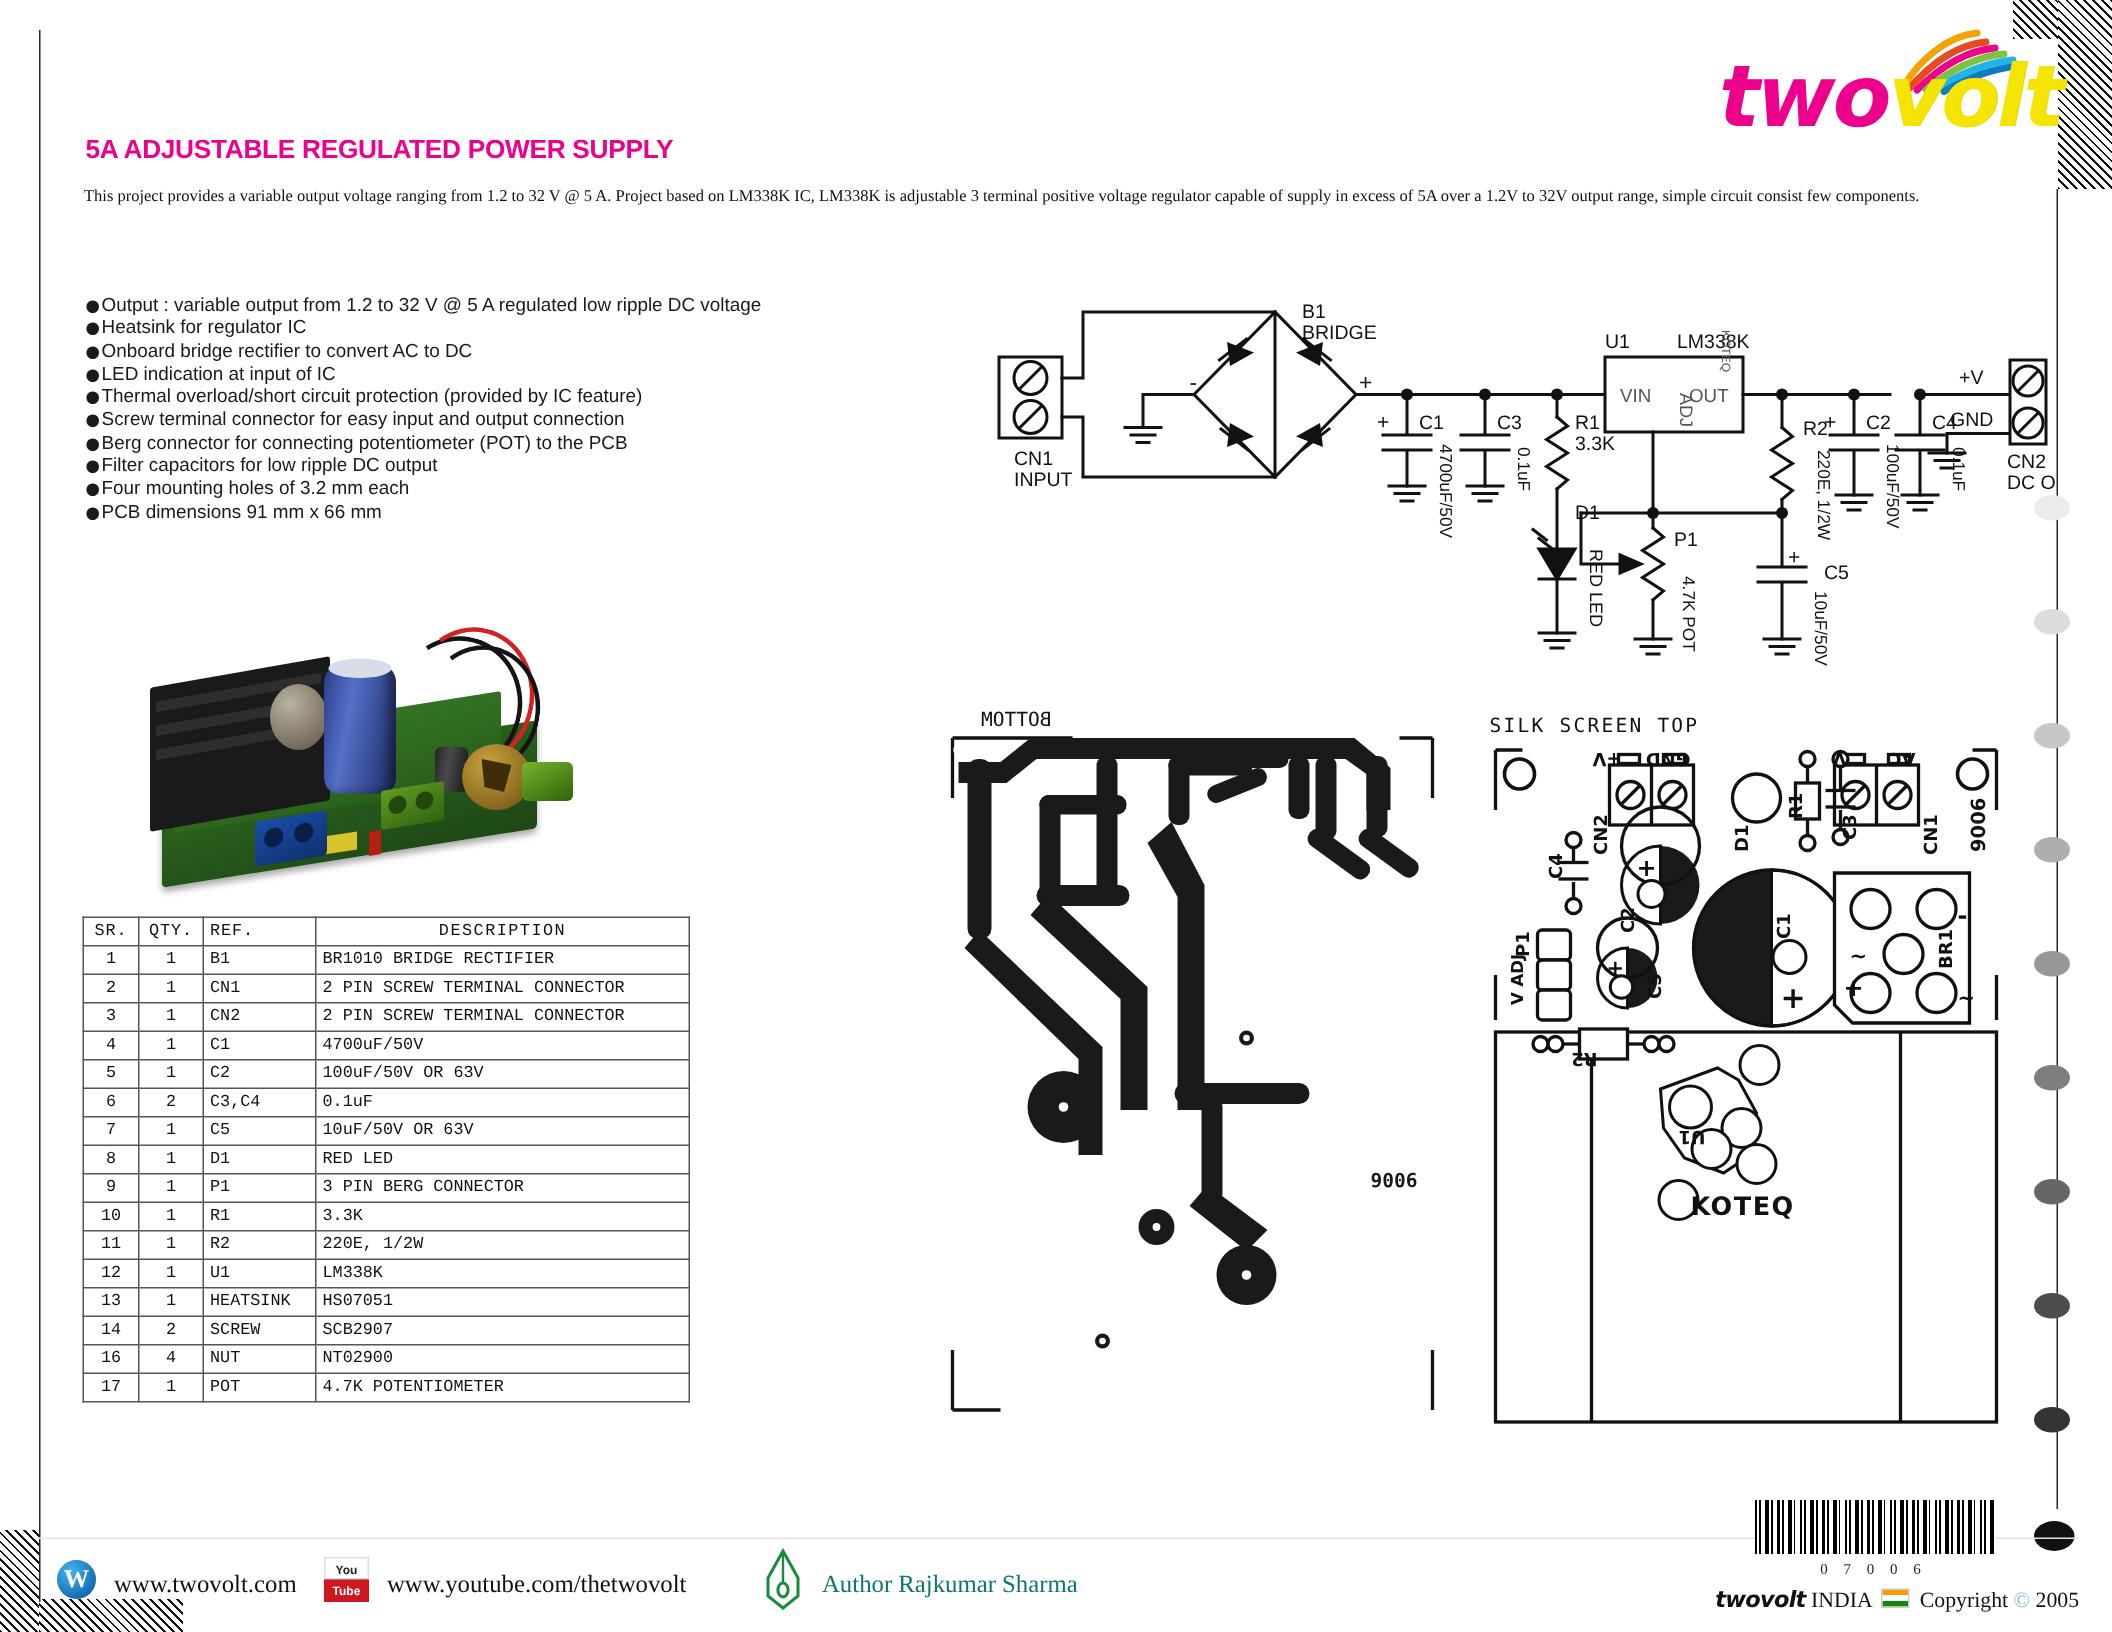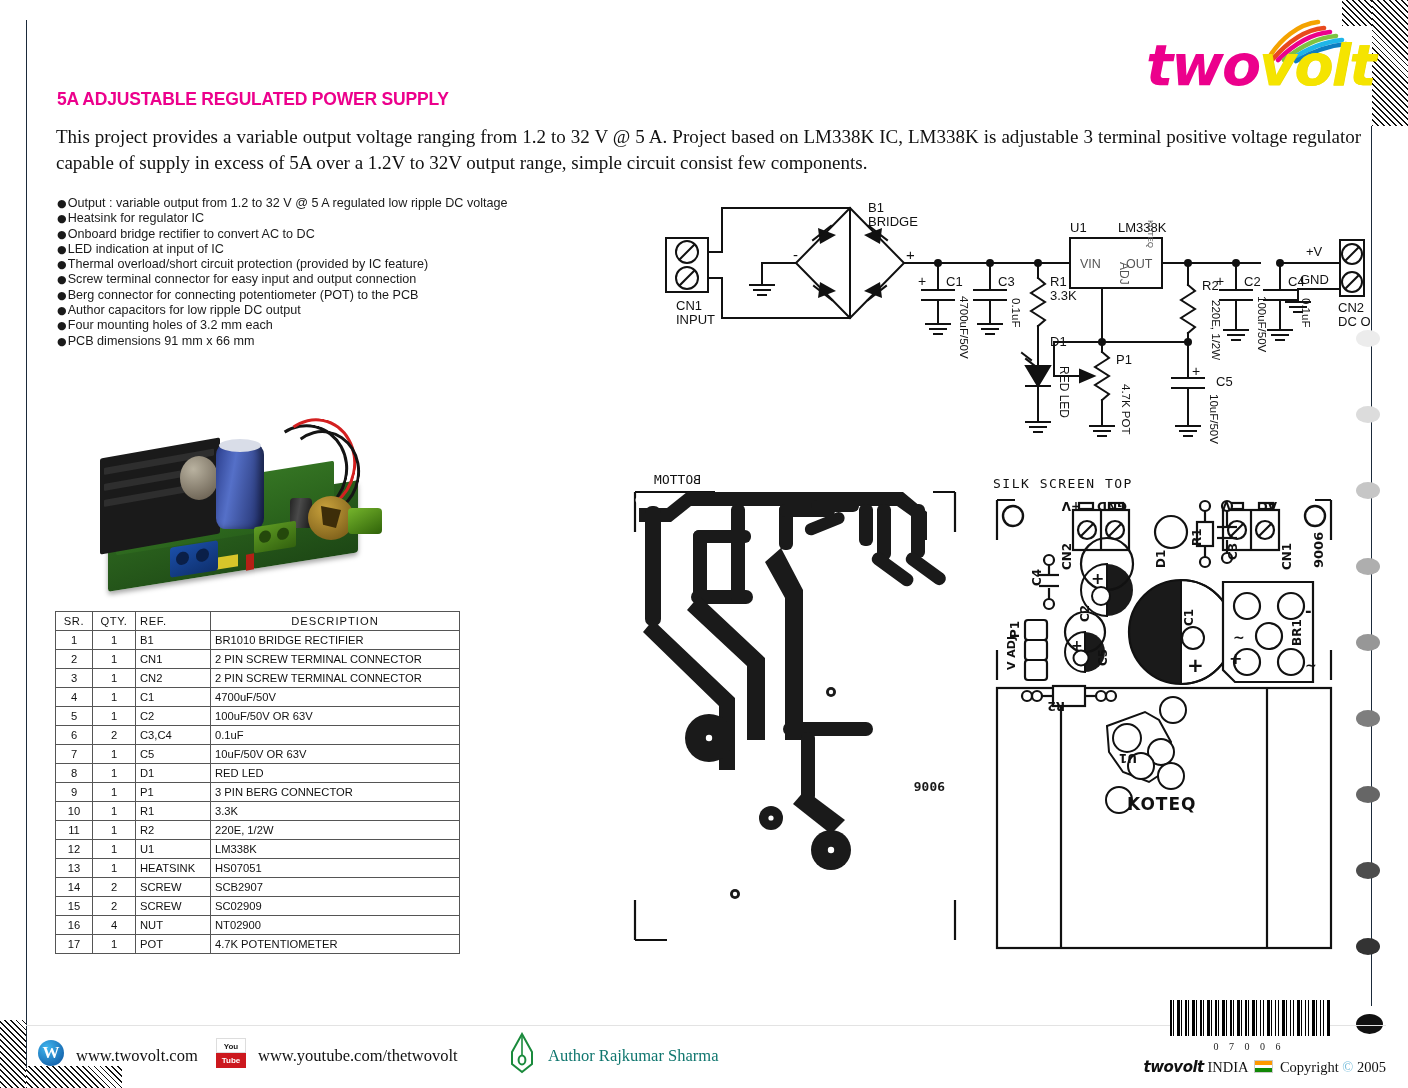--- a/index.html
+++ b/index.html
@@ -22,21 +22,21 @@
   .logo-text{position:absolute;left:0;bottom:2px;font-family:"DejaVu Sans",sans-serif;
     font-size:57px;font-weight:bold;font-style:italic;letter-spacing:-2px;line-height:1;}
   .lg-two{color:#ec008c;}
   .lg-volt{color:#f5e400;text-shadow:0.6px 0 0 #e8d800;}
   .swoosh{position:absolute;left:108px;top:-2px;width:96px;height:48px;}
 
   
   .title{position:absolute;left:57px;top:89px;font-size:17.5px;font-weight:bold;
          color:#ec008c;letter-spacing:-0.2px;font-family:"Liberation Sans",sans-serif;}
   .intro{position:absolute;left:56px;top:124px;width:1305px;
-         font-family:"Liberation Serif",serif;font-size:19px;line-height:1.38;
+         font-family:"Liberation Serif",serif;font-size:11px;line-height:1.38;
          color:#111;text-align:justify;}
   .features{position:absolute;left:57px;top:196px;width:620px;}
   .feat{font-size:12.6px;line-height:15.3px;color:#1a1a1a;white-space:nowrap;
         font-family:"Liberation Sans",sans-serif;}
   .feat .b{font-family:"DejaVu Sans",sans-serif;font-size:11px;}
 
   
   .photo{position:absolute;left:86px;top:404px;width:296px;height:184px;}
   .pcb-green{position:absolute;left:22px;top:96px;width:250px;height:72px;
      background:linear-gradient(170deg,#2f6b20,#1d4715);
@@ -68,21 +68,21 @@
      clip-path:polygon(0 0,100% 18%,75% 100%,10% 85%);}
   .potknob{position:absolute;left:262px;top:104px;width:34px;height:26px;border-radius:4px;
      background:linear-gradient(150deg,#76b52c,#2f6209);}
   .wire{position:absolute;border-radius:50%;border-style:solid;border-color:transparent;}
   .wire-r{left:186px;top:14px;width:78px;height:88px;border-width:3px;border-top-color:#d32020;border-right-color:#d32020;transform:rotate(12deg);}
   .wire-b1{left:176px;top:20px;width:80px;height:86px;border-width:3px;border-top-color:#141414;border-right-color:#141414;transform:rotate(14deg);}
   .wire-b2{left:196px;top:26px;width:72px;height:80px;border-width:3px;border-top-color:#141414;border-right-color:#141414;transform:rotate(10deg);}
 
   
   table.bom{position:absolute;left:55px;top:611px;border-collapse:collapse;
-     font-size:11.2px;font-family:Liberation Sans, sans-serif;}
+     font-size:11.2px;font-family:Liberation Mono, monospace;}
   table.bom td,table.bom th{border:1px solid #555;padding:1px 4px;height:16px;
      line-height:14px;font-weight:normal;color:#111;}
   table.bom th{text-align:center;letter-spacing:.6px;}
   .c-sr{width:28px;text-align:center;}
   .c-qty{width:34px;text-align:center;}
   .c-ref{width:66px;text-align:left;padding-left:5px;}
   .c-desc{width:240px;text-align:left;padding-left:6px;}
   table.bom th.c-desc{text-align:center;letter-spacing:1px;}
   table.bom th.c-ref{text-align:left;}
 
@@ -152,21 +152,21 @@
   <div class="intro">This project provides a variable output voltage ranging from 1.2 to 32 V @ 5 A. Project based on LM338K IC, LM338K is adjustable 3 terminal positive voltage regulator capable of supply in excess of 5A over a 1.2V to 32V output range, simple circuit consist few components.</div>
 
   <div class="features">
     <div class="feat"><span class="b">● </span><span>Output : variable output from 1.2 to 32 V @ 5 A regulated low ripple DC voltage</span></div>
     <div class="feat"><span class="b">● </span><span>Heatsink for regulator IC</span></div>
     <div class="feat"><span class="b">● </span><span>Onboard bridge rectifier to convert AC to DC</span></div>
     <div class="feat"><span class="b">● </span><span>LED indication at input of IC</span></div>
     <div class="feat"><span class="b">● </span><span>Thermal overload/short circuit protection (provided by IC feature)</span></div>
     <div class="feat"><span class="b">● </span><span>Screw terminal connector for easy input and output connection</span></div>
     <div class="feat"><span class="b">● </span><span>Berg connector for connecting potentiometer (POT) to the PCB</span></div>
-    <div class="feat"><span class="b">● </span><span>Author capacitors for low ripple DC output</span></div>
+    <div class="feat"><span class="b">● </span><span>Filter capacitors for low ripple DC output</span></div>
     <div class="feat"><span class="b">● </span><span>Four mounting holes of 3.2 mm each</span></div>
     <div class="feat"><span class="b">● </span><span>PCB dimensions 91 mm x 66 mm</span></div>
   </div>
 
   <div class="photo">
     <div class="pcb-green"></div>
     <div class="pcb-green2"></div>
     <div class="heatsink">
       <div class="fin" style="left:4px;top:10px;width:110px;"></div>
       <div class="fin" style="left:4px;top:26px;width:110px;"></div>
@@ -278,26 +278,20 @@
           <td class="c-sr">13</td>
           <td class="c-qty">1</td>
           <td class="c-ref">HEATSINK</td>
           <td class="c-desc">HS07051</td>
         </tr>
         <tr>
           <td class="c-sr">14</td>
           <td class="c-qty">2</td>
           <td class="c-ref">SCREW</td>
           <td class="c-desc">SCB2907</td>
-        </tr>
-        <tr>
-          <td class="c-sr">15</td>
-          <td class="c-qty">2</td>
-          <td class="c-ref">SCREW</td>
-          <td class="c-desc">SC02909</td>
         </tr>
         <tr>
           <td class="c-sr">16</td>
           <td class="c-qty">4</td>
           <td class="c-ref">NUT</td>
           <td class="c-desc">NT02900</td>
         </tr>
         <tr>
           <td class="c-sr">17</td>
           <td class="c-qty">1</td>

